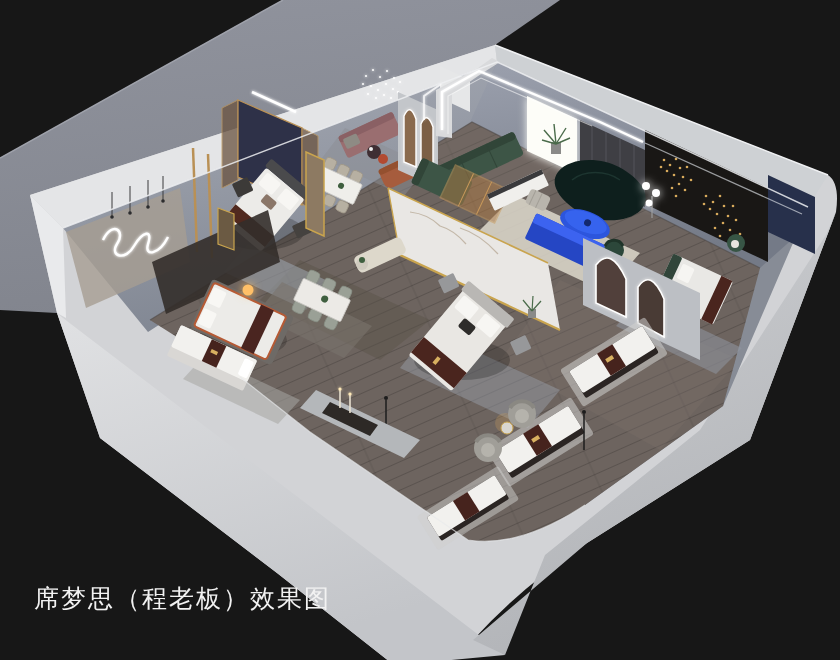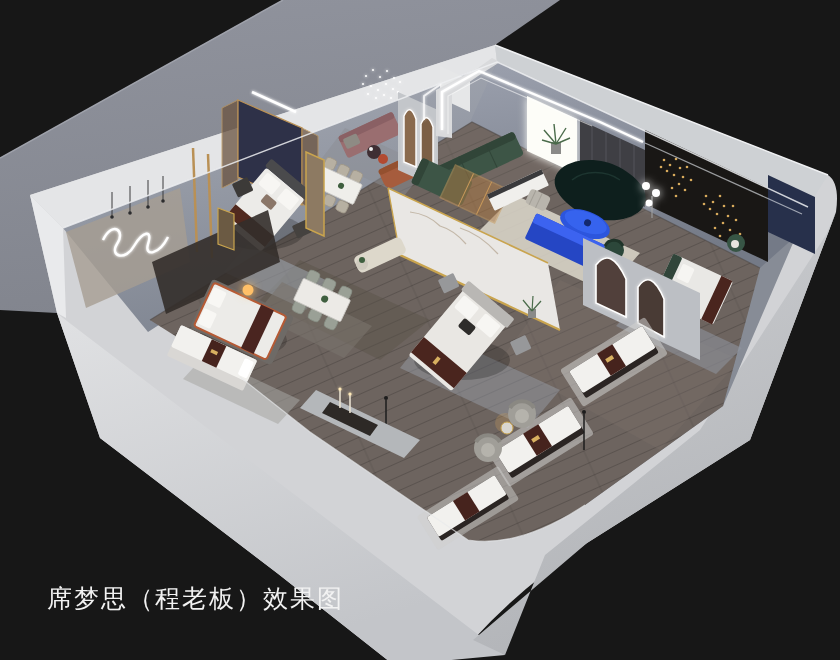--- a/index.html
+++ b/index.html
@@ -1,19 +1,19 @@
 <!DOCTYPE html>
 <html><head>
 <meta charset="utf-8">
 <style>
   html,body{margin:0;padding:0;background:#000;}
   .stage{position:relative;width:840px;height:660px;overflow:hidden;background:#171717;
          font-family:"DejaVu Sans","Liberation Sans",sans-serif;}
   .stage svg{position:absolute;left:0;top:0;}
-  .caption{position:absolute;left:47px;top:582px;font-size:25px;letter-spacing:2px;
+  .caption{position:absolute;left:34px;top:582px;font-size:25px;letter-spacing:2px;
            color:#f2f2f2;font-weight:500;white-space:nowrap;}
 </style>
 </head>
 <body>
 
 <div class="stage">
 <svg viewBox="0 0 840 660" width="840" height="660">
   <defs>
     <linearGradient id="planeG" x1="0" y1="0" x2="0.2" y2="1">
       <stop offset="0" stop-color="#90939d"></stop>

